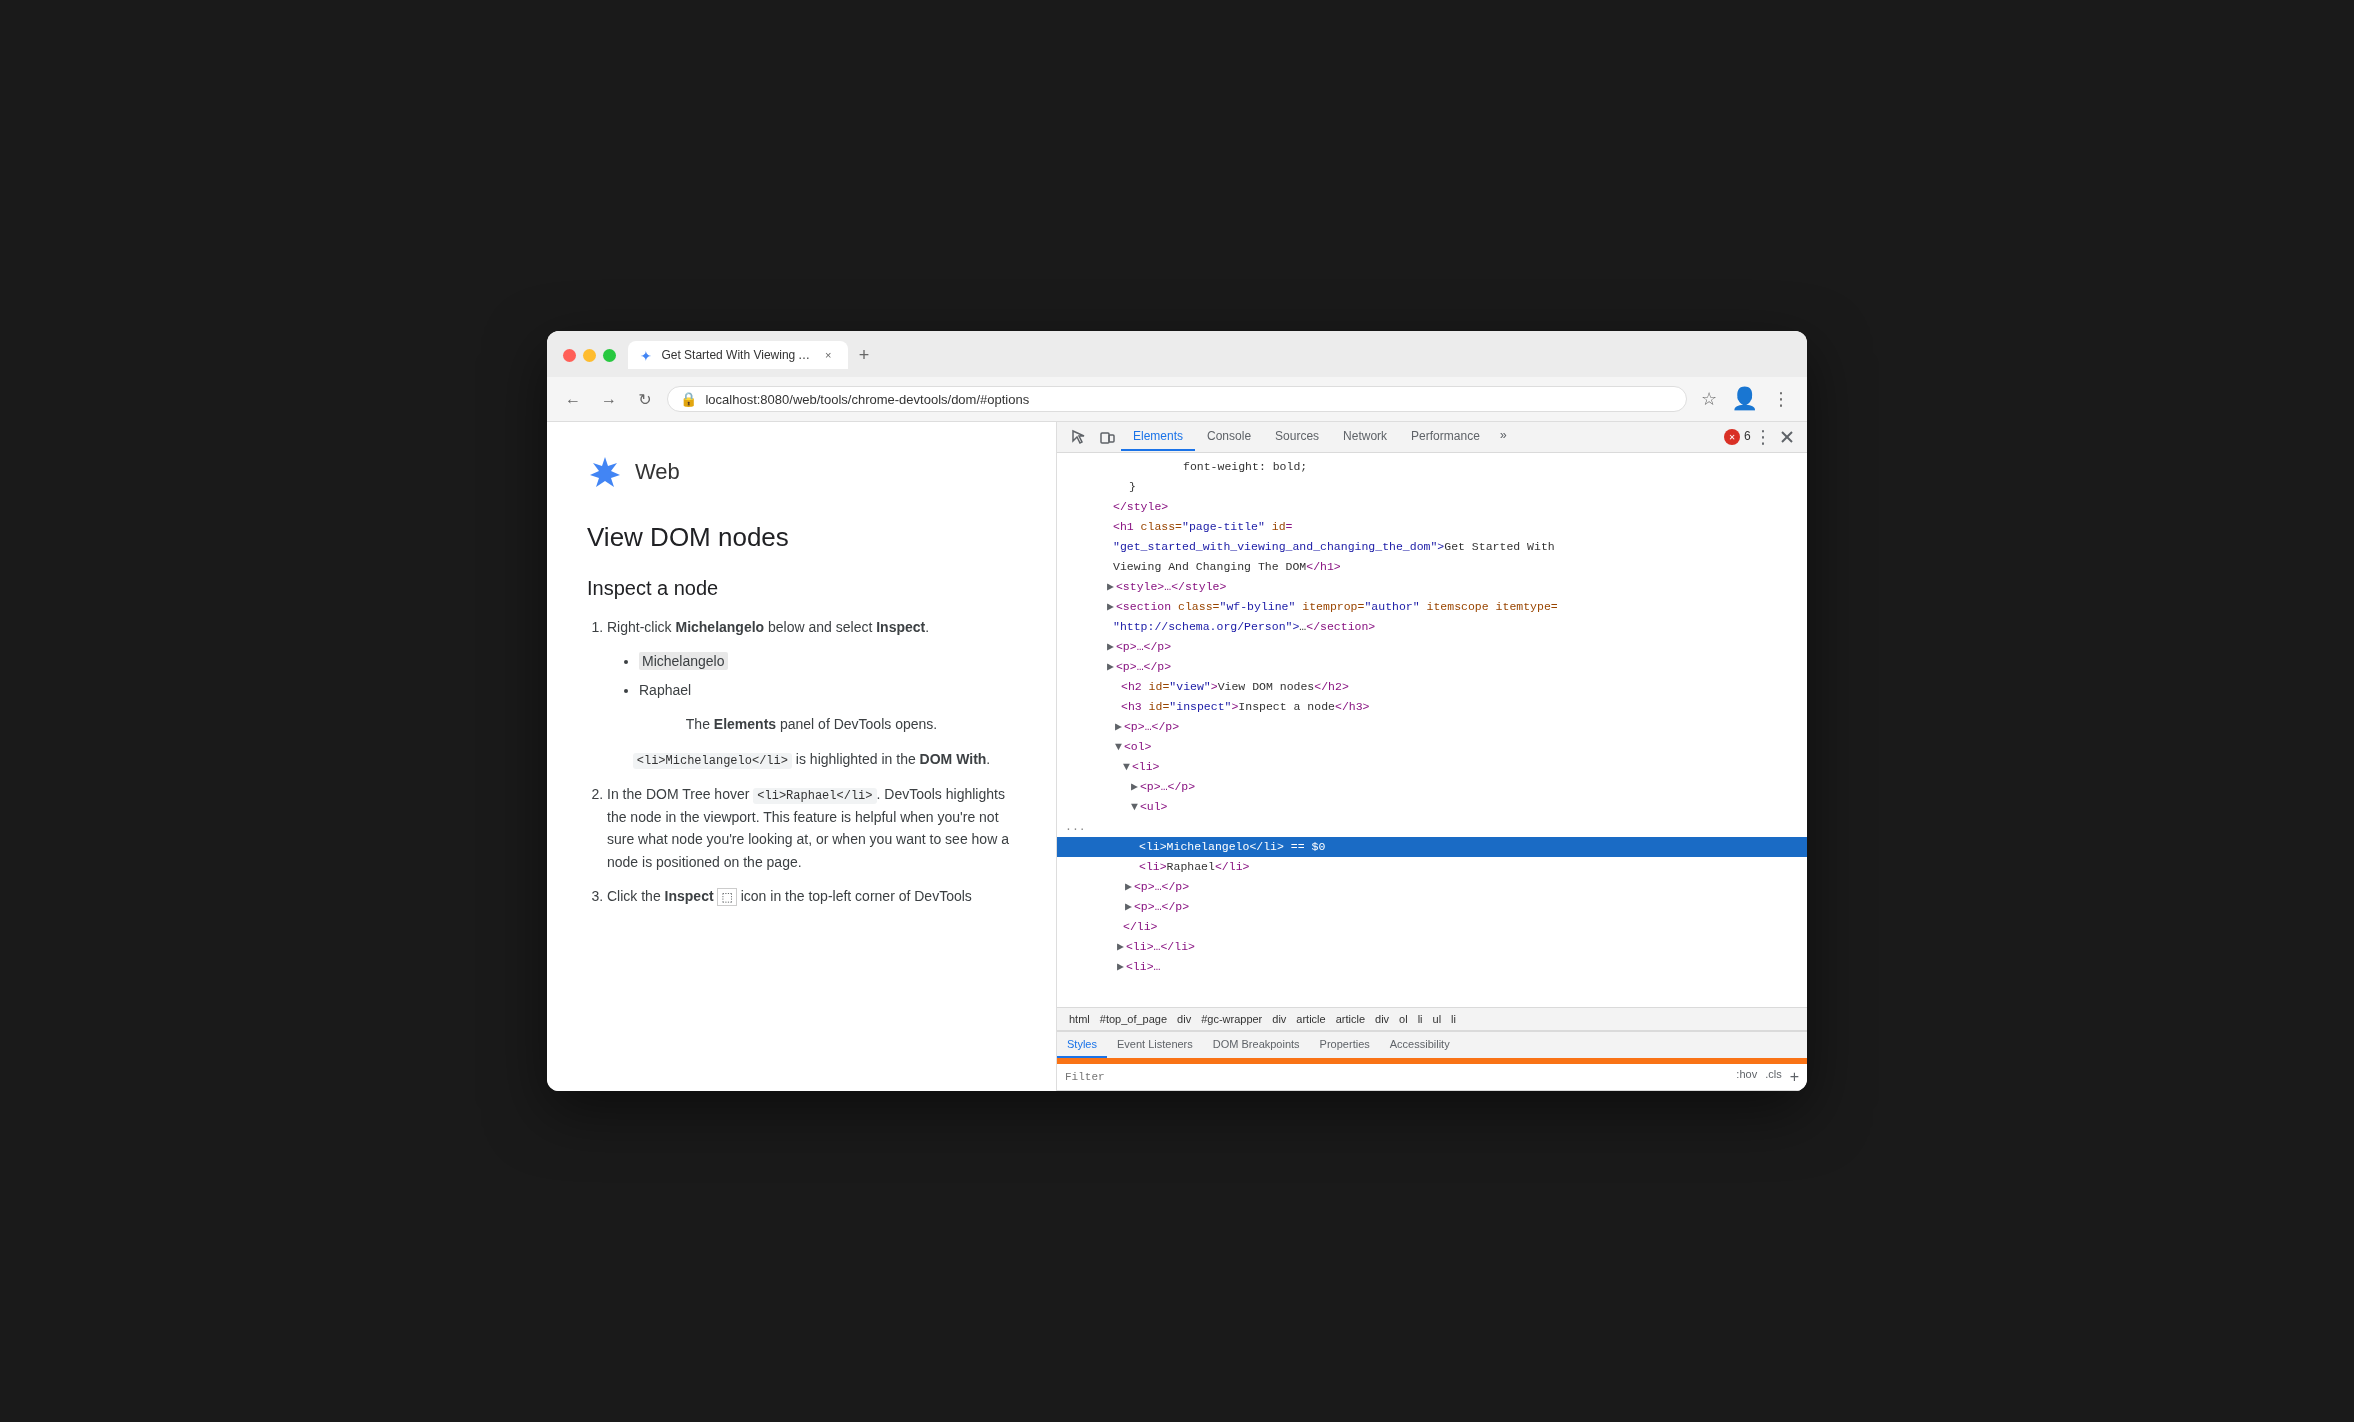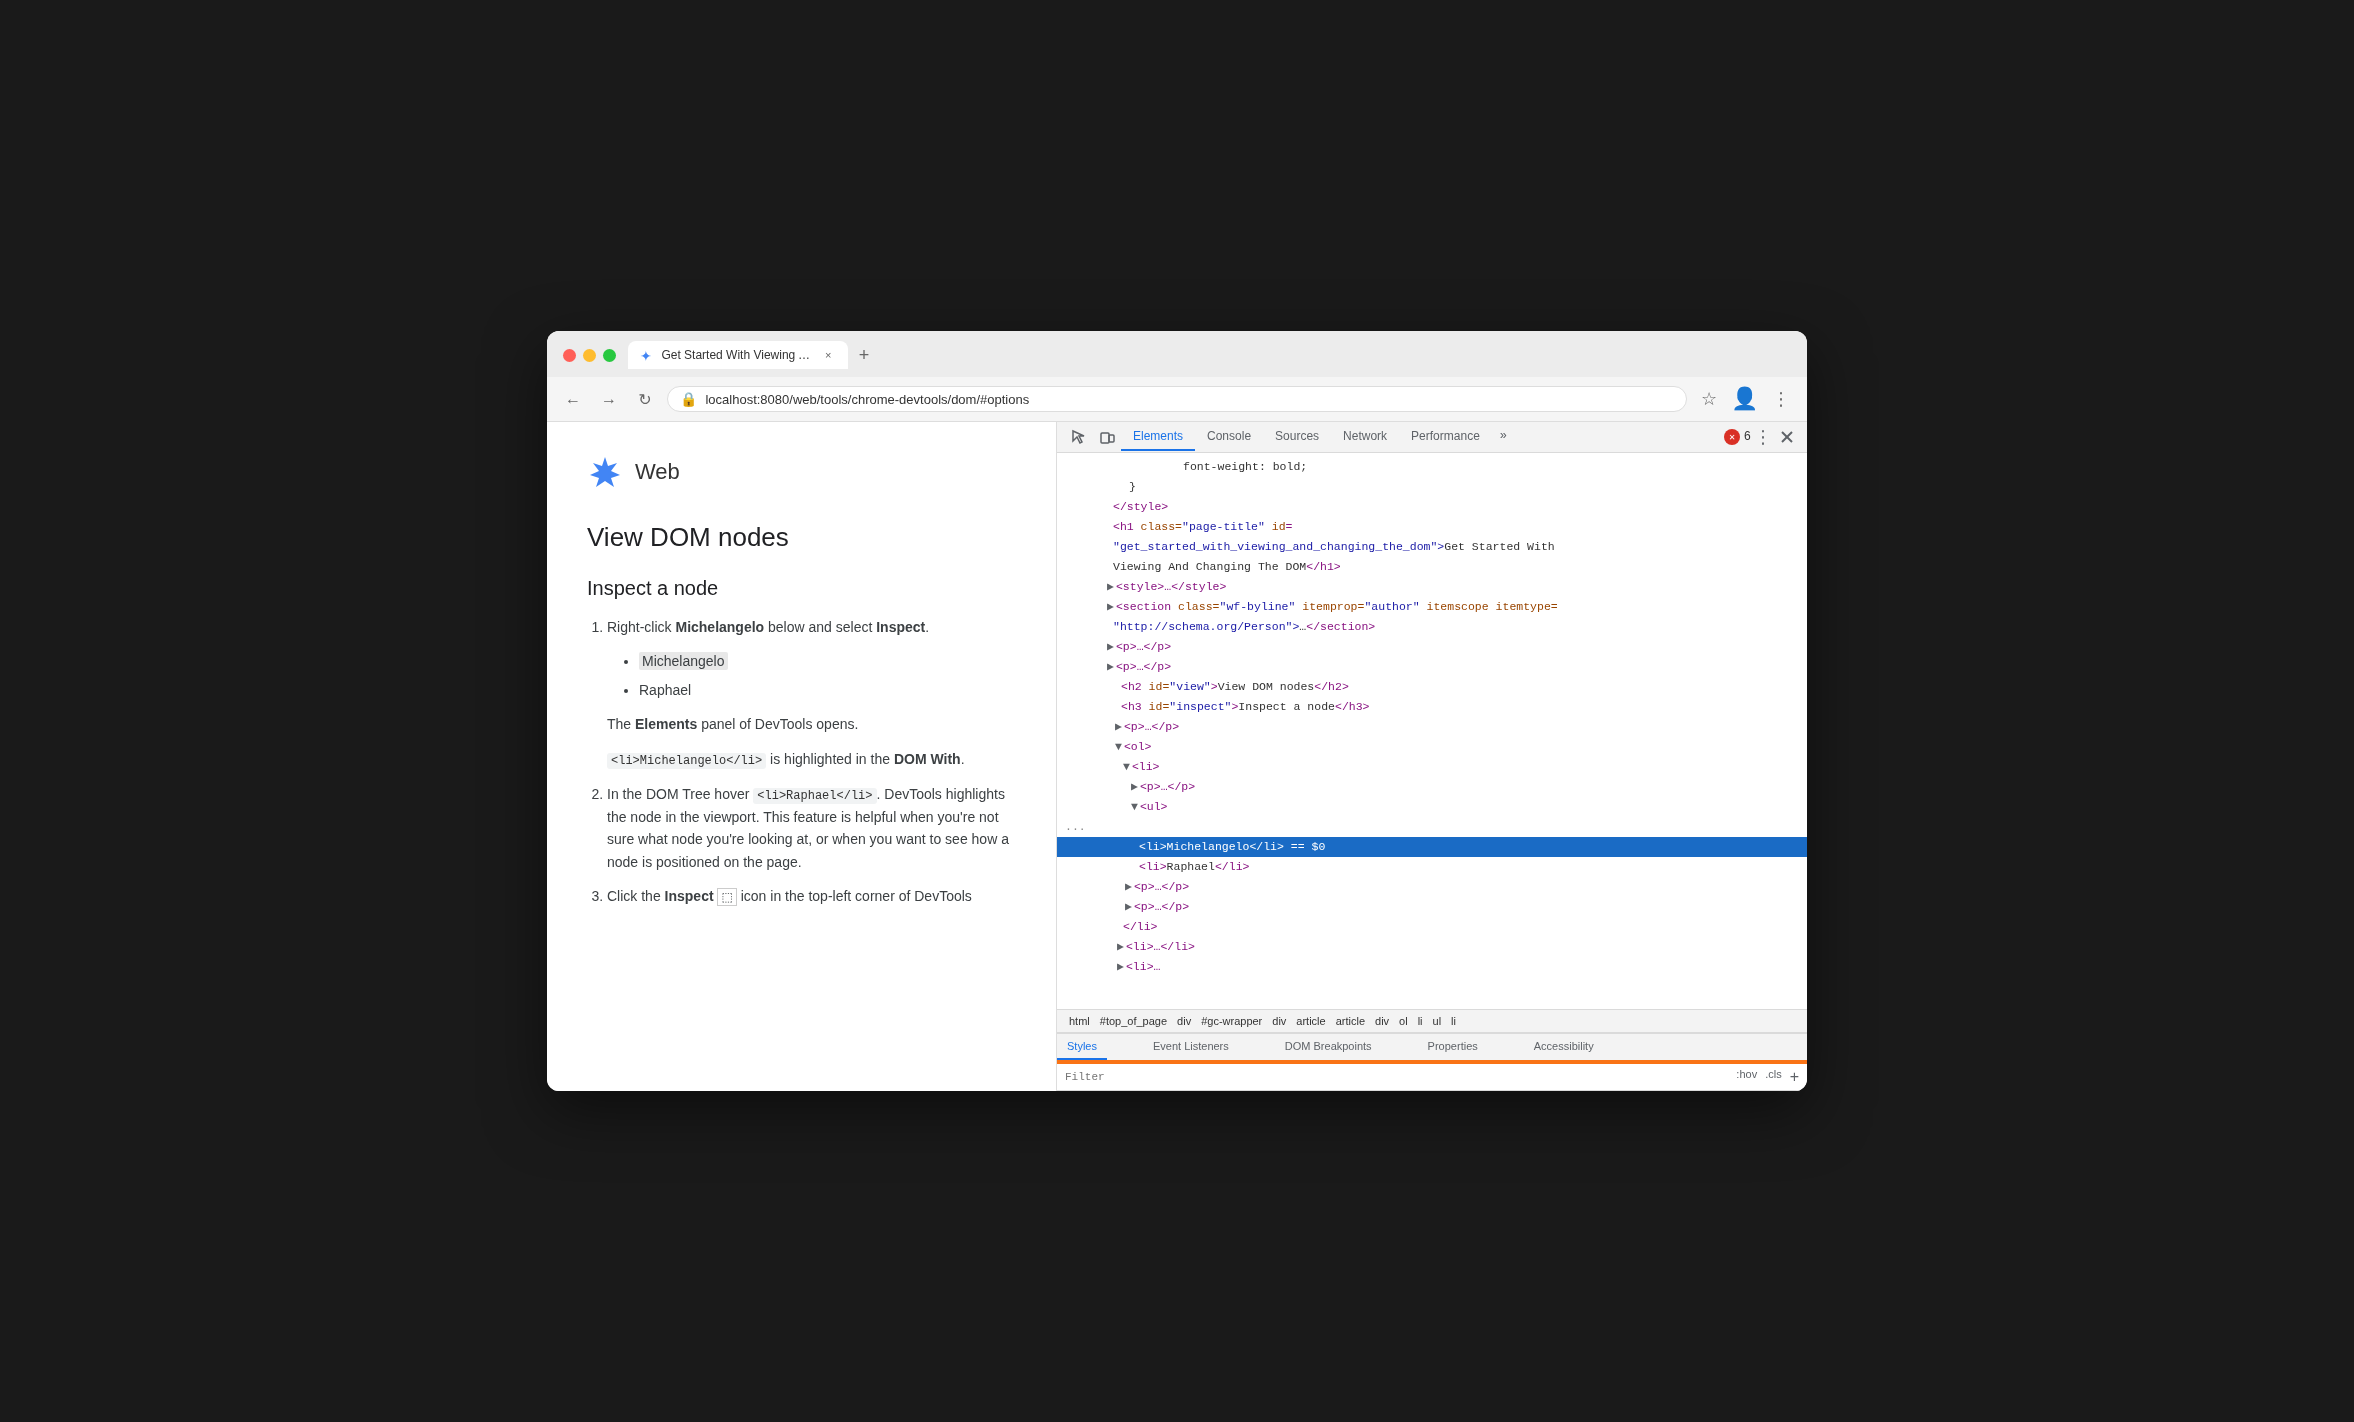--- a/index.html
+++ b/index.html
@@ -253,20 +253,21 @@
       color: #333;
     }
 
     strong { font-weight: 600; }
 
     .note-text {
       font-size: 14px;
       line-height: 1.6;
       color: #3c4043;
       margin: 12px 0;
+      text-align: center;
     }
 
     
     .devtools-panel {
       flex: 1;
       background: #fff;
       display: flex;
       flex-direction: column;
       font-family: 'Courier New', Courier, monospace;
       font-size: 11px;
@@ -419,22 +420,21 @@
     }
 
     
     .styles-panel {
       border-top: 1px solid #dadada;
     }
 
     .styles-tabs {
       display: flex;
       background: #f3f3f3;
-      border-bottom: 4px solid #f97316;
-      gap: 36px;
+      border-bottom: 6px solid #f97316;
     }
 
     .styles-tab {
       padding: 6px 10px;
       font-size: 11px;
       font-family: -apple-system, BlinkMacSystemFont, 'Segoe UI', sans-serif;
       color: #5f6368;
       cursor: pointer;
       border-bottom: 2px solid transparent;
       white-space: nowrap;

